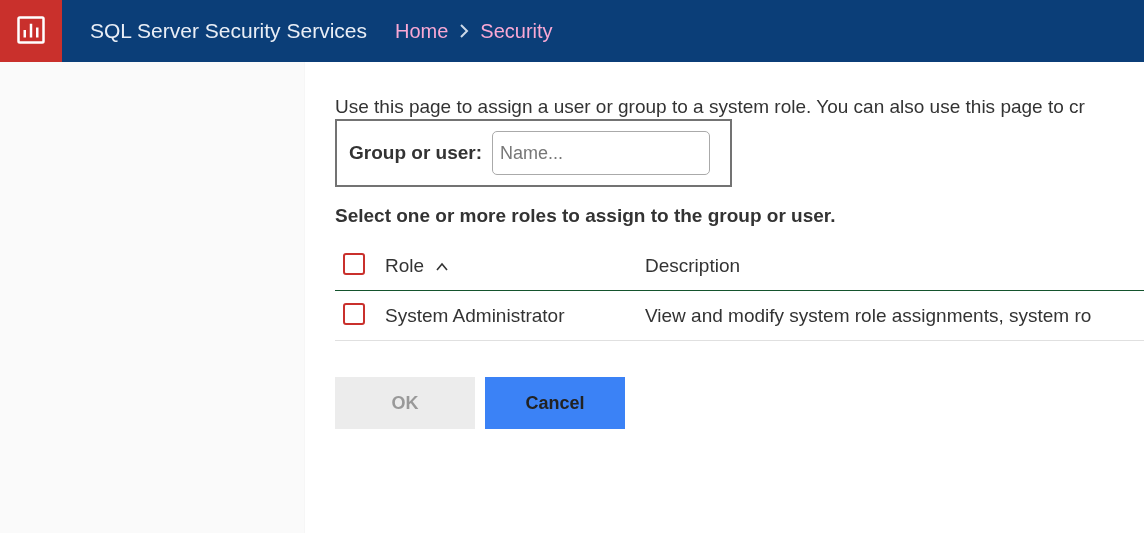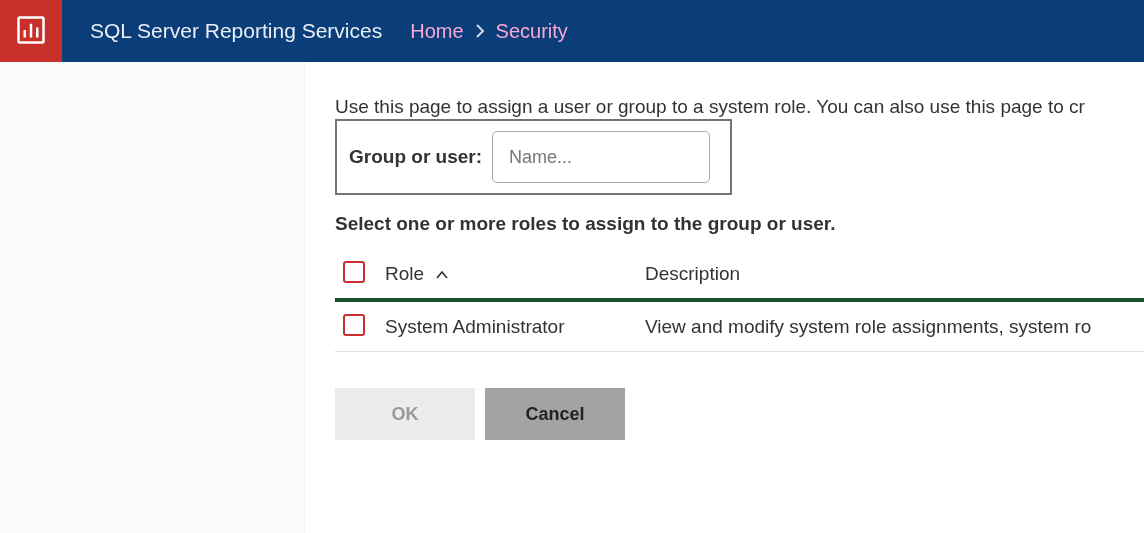--- a/index.html
+++ b/index.html
@@ -71,42 +71,42 @@
       align-items: center;
       padding: 10px 20px 10px 12px;
       margin-bottom: 18px;
     }
     .field-label {
       font-size: 19px;
       font-weight: 700;
       margin-right: 10px;
     }
     .name-input {
-      height: 52px;
+      height: 44px;
       width: 218px;
       border: 1px solid #aaa;
       border-radius: 5px;
-      padding: 0 16px;
+      padding: 0 7px;
       font-size: 18px;
       color: #b91c1c;
     }
     .name-input::placeholder { color: #777; }
     .select-text {
       font-size: 19px;
       margin-bottom: 14px;
       font-weight: bold;
     }
     .roles-table { width: 100%; }
     .roles-header, .roles-row {
       display: flex;
       align-items: center;
       padding: 12px 0;
     }
     .roles-header {
-      border-bottom: 4px solid #14532d;
+      border-bottom: 1px solid #14532d;
     }
     .roles-row {
       border-bottom: 1px solid #e0e0e0;
     }
     .col-check { width: 50px; padding-left: 8px; }
     .col-role  { width: 260px; font-size: 19px; }
     .col-desc  { flex: 1; font-size: 19px; white-space: nowrap; }
     .sort-caret { margin-left: 6px; display: inline-flex; }
     .checkbox {
       width: 22px; height: 22px;
@@ -130,39 +130,39 @@
       font-size: 18px;
       font-weight: 700;
       cursor: pointer;
       border: none;
     }
     .btn-ok {
       background: #ececec;
       color: #999;
     }
     .btn-cancel {
-      background: #a3a3a3;
+      background: #3b82f6;
       color: #222;
     }
   </style>
 </head>
 <body>
 
 <div class="header">
   <div class="logo-box">
     <span>
       <svg viewBox="0 0 24 24" fill="none" stroke="#fff" stroke-width="2">
         <rect x="2" y="2" width="20" height="20" rx="1"></rect>
         <line x1="7" y1="18" x2="7" y2="12"></line>
         <line x1="12" y1="18" x2="12" y2="7"></line>
         <line x1="17" y1="18" x2="17" y2="10"></line>
       </svg>
     </span>
   </div>
-  <div class="app-title">SQL Server Reporting Services</div>
+  <div class="app-title">SQL Server Security Services</div>
   <div class="breadcrumb">
     <span class="home">Home</span>
     <span class="chevron">
       <svg width="12" height="16" viewBox="0 0 12 16">
           <path d="M3 2 L9 8 L3 14" stroke="#cdd9e9" stroke-width="2" fill="none"></path>
         </svg>
     </span>
     <span class="current">Security</span>
   </div>
 </div>

